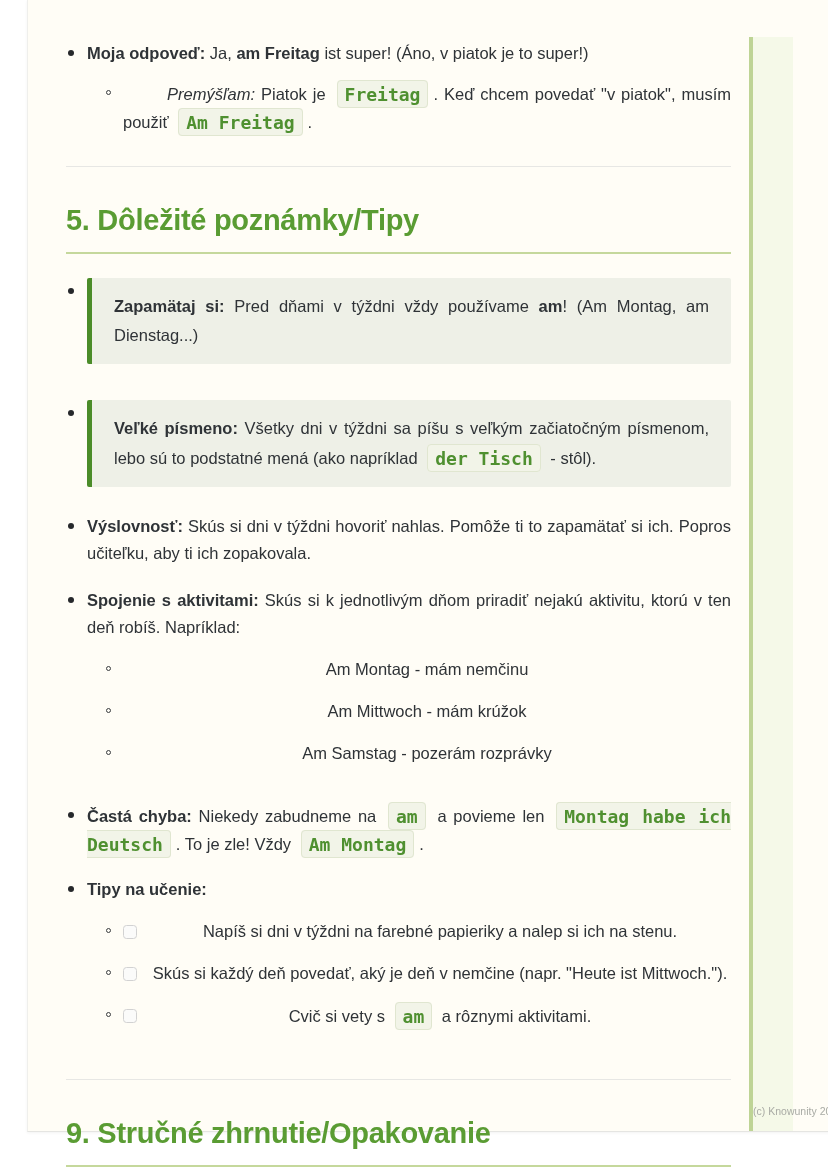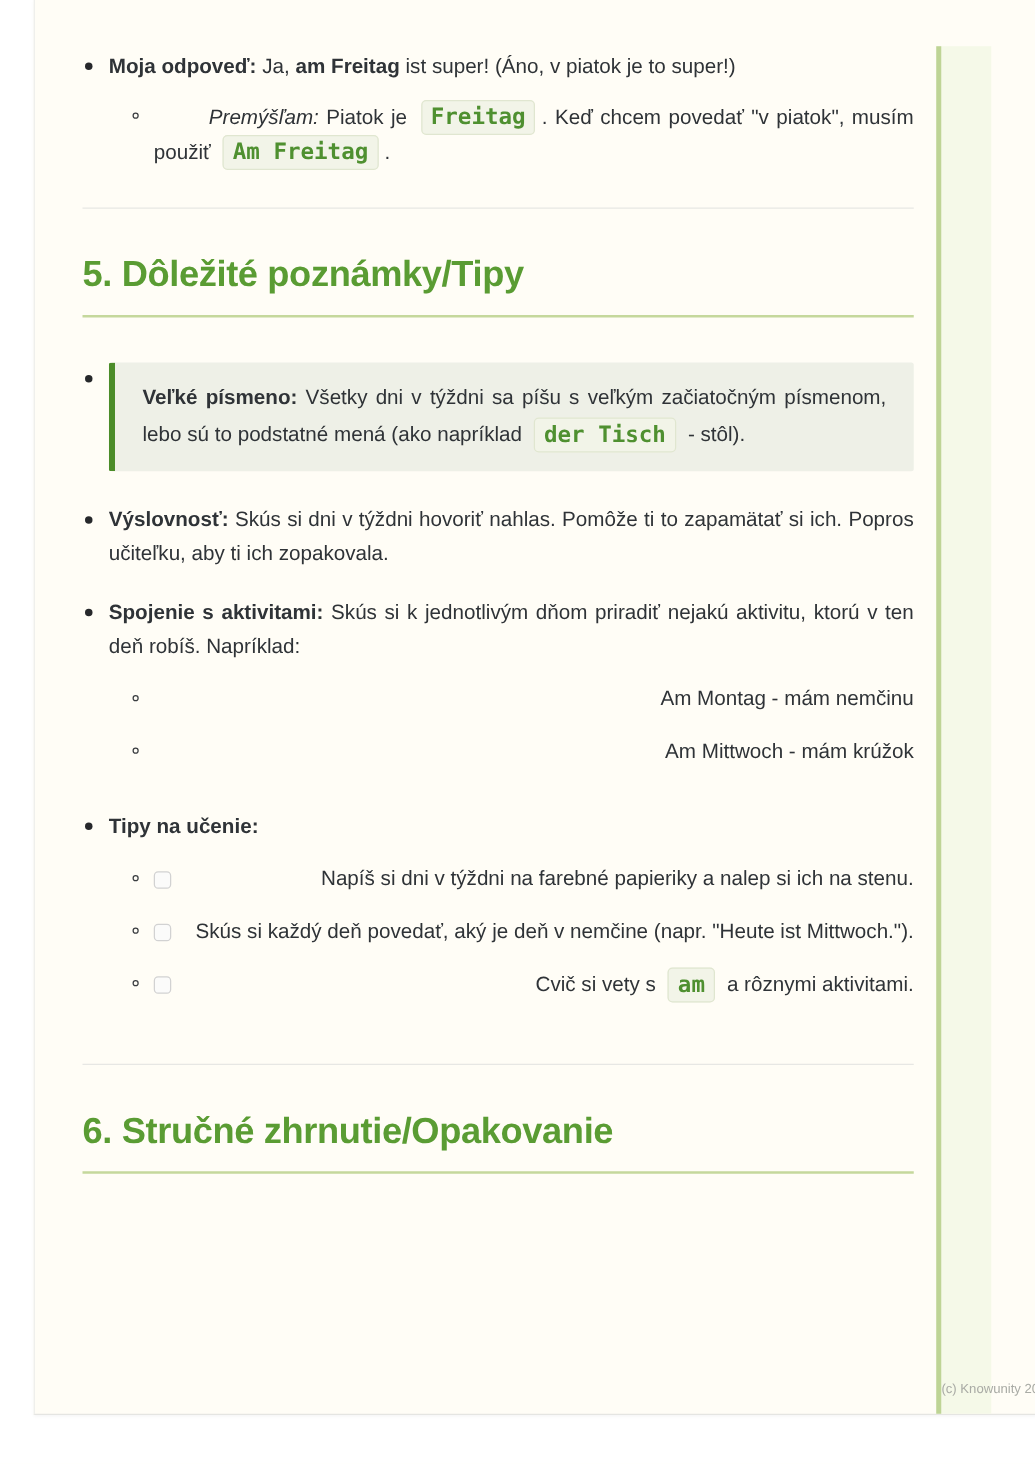--- a/index.html
+++ b/index.html
@@ -77,21 +77,21 @@
     padding:2.5px 7px;
     margin:0 5px;
   }
   .checkbox{
     display:inline-block;flex:0 0 14px;
     width:14px;height:14px;margin:7px 12px 0 0;
     border:1px solid #d2d2d2;border-radius:3.5px;
     background:#fbfbfa;
   }
   .todo-row{display:flex;}
-  .todo-text{flex:1;text-align:right;}
+  .todo-text{flex:1;text-align:center;}
   .watermark{
     position:absolute;right:8px;bottom:14px;
     font-size:10.5px;color:var(--watermark-color);
     z-index:2;white-space:nowrap;
   }
 </style>
 </head>
 <body>
 
 <div class="page">
@@ -118,20 +118,30 @@
         </div>
       </li>
     </ul>
 
     <hr class="hr">
 
     <h2 class="section">5. Dôležité poznámky/Tipy</h2>
 
     <ul class="plain">
 
+      <li class="li callout-li">
+        <span class="m1">
+            <span class="disc"></span>
+          </span>
+        <div class="li-body">
+          <div class="callout">
+            <span class="b">Zapamätaj si:</span><span> Pred dňami v týždni vždy používame </span><span class="b">am</span><span>! (Am Montag, am Dienstag...)</span>
+          </div>
+        </div>
+      </li>
 
       <li class="li callout-li" style="margin-top:36px;">
         <span class="m1">
             <span class="disc"></span>
           </span>
         <div class="li-body">
           <div class="callout">
             <span class="b">Veľké písmeno:</span><span> Všetky dni v týždni sa píšu s veľkým začiatočným písmenom, lebo sú to podstatné mená (ako napríklad </span><span class="code">der Tisch</span><span> - stôl).</span>
           </div>
         </div>
@@ -158,24 +168,38 @@
                   <span class="ring"></span>
                 </span>
               <div class="li-body todo-text">Am Montag - mám nemčinu</div>
             </li>
             <li class="li" style="margin:15px 0;">
               <span class="m2">
                   <span class="ring"></span>
                 </span>
               <div class="li-body todo-text">Am Mittwoch - mám krúžok</div>
             </li>
+            <li class="li" style="margin:15px 0;">
+              <span class="m2">
+                  <span class="ring"></span>
+                </span>
+              <div class="li-body todo-text">Am Samstag - pozerám rozprávky</div>
+            </li>
           </ul>
         </div>
       </li>
 
+      <li class="li" style="margin-top:20px;">
+        <span class="m1">
+            <span class="disc"></span>
+          </span>
+        <div class="li-body">
+          <span class="b">Častá chyba:</span><span> Niekedy zabudneme na </span><span class="code">am</span><span> a povieme len </span><span class="code">Montag habe ich Deutsch</span><span>. To je zle! Vždy </span><span class="code">Am Montag</span><span>.</span>
+        </div>
+      </li>
 
       <li class="li" style="margin-top:18px;">
         <span class="m1">
             <span class="disc"></span>
           </span>
         <div class="li-body">
           <span class="b">Tipy na učenie:</span>
           <ul class="plain" style="margin-top:2px;margin-left:18px;">
             <li class="li todo-row" style="margin:15px 0;">
               <span class="m2">
@@ -200,18 +224,18 @@
                 <span>Cvič si vety s </span><span class="code">am</span><span> a rôznymi aktivitami.</span>
               </div>
             </li>
           </ul>
         </div>
       </li>
     </ul>
 
     <hr class="hr" style="margin-top:34px;">
 
-    <h2 class="section">6. Stručné zhrnutie/Opakovanie</h2>
+    <h2 class="section">9. Stručné zhrnutie/Opakovanie</h2>
 
   </div>
 
   <div class="watermark">(c) Knowunity 2025</div>
 </div>
 
 </body></html>

